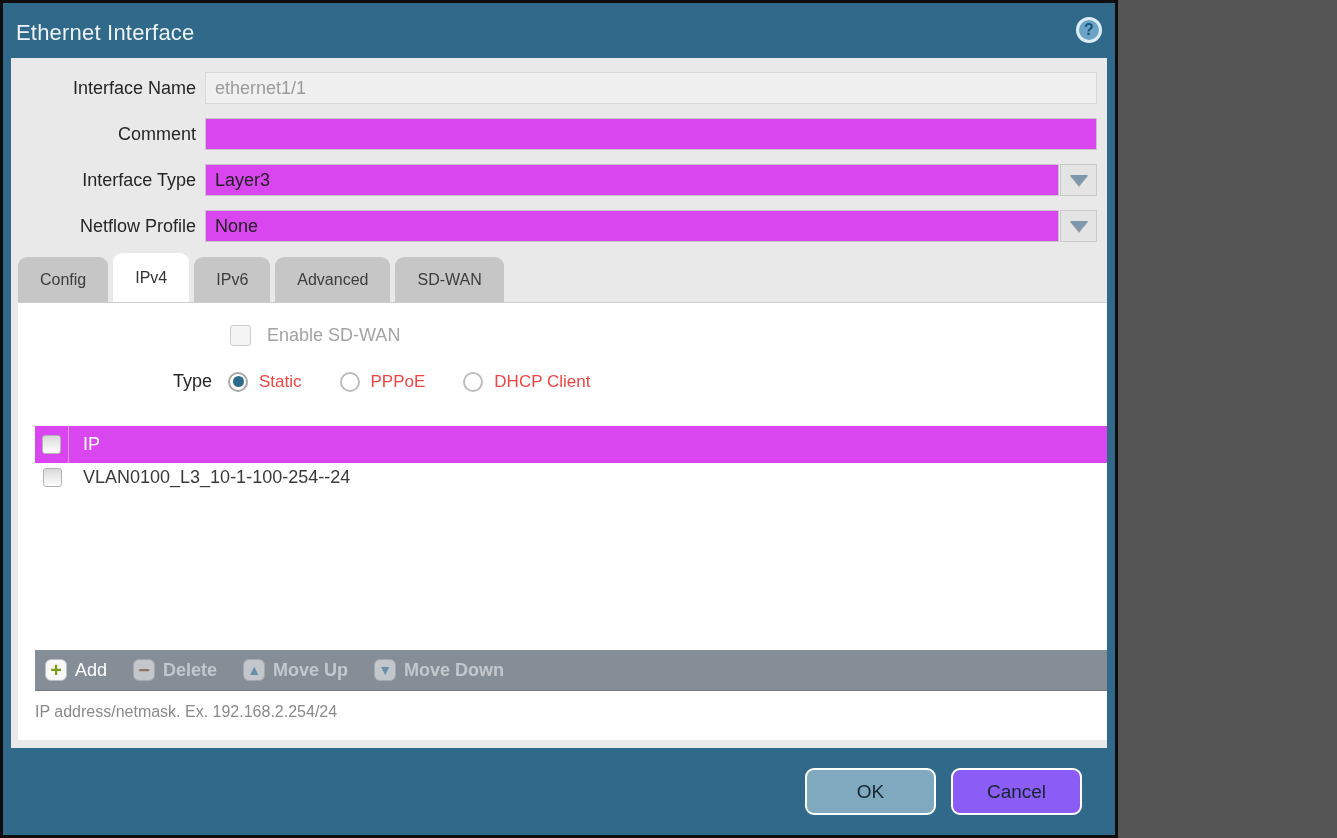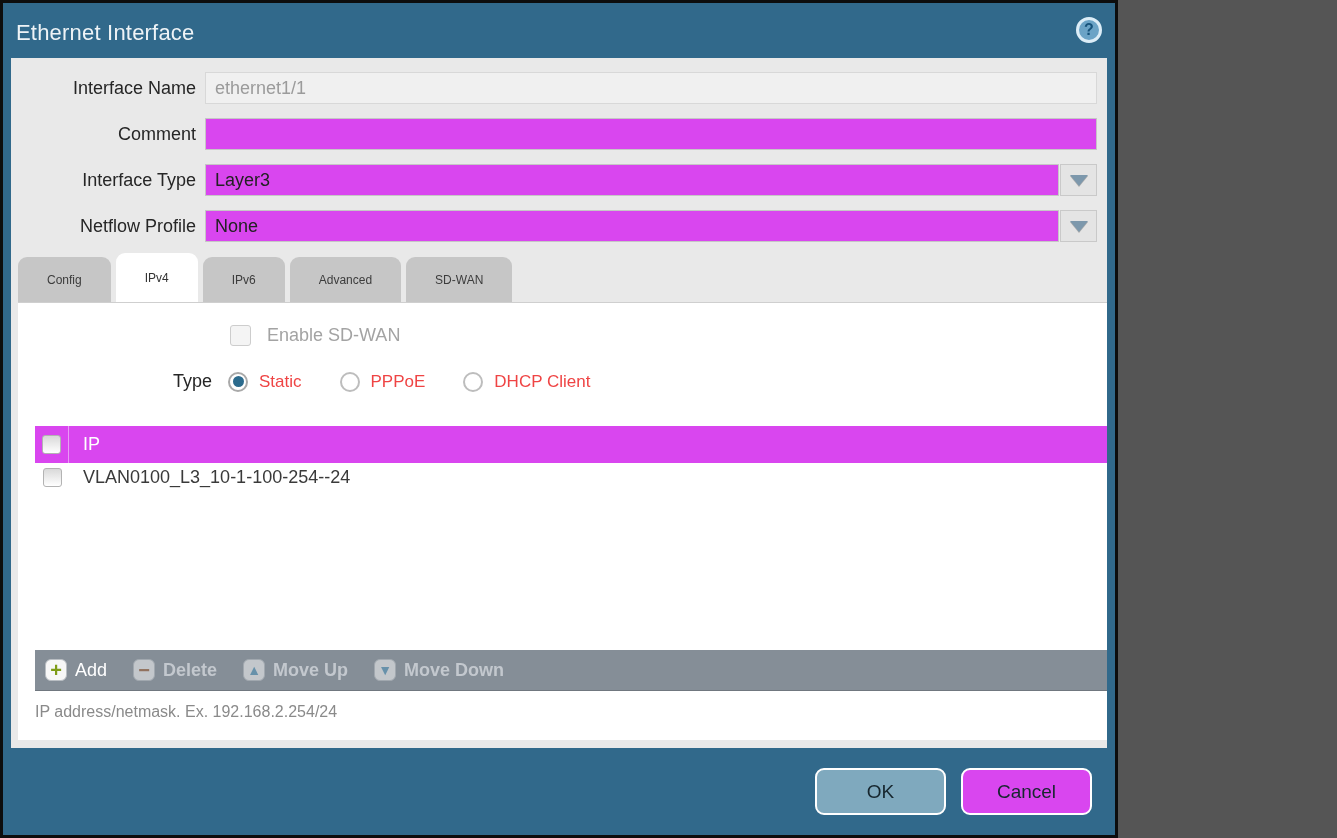--- a/index.html
+++ b/index.html
@@ -48,23 +48,23 @@
     display:flex; align-items:center; justify-content:center; cursor:pointer;
   }
   .dd-arrow {
     width:0; height:0; border-left:9px solid transparent; border-right:9px solid transparent;
     border-top:11px solid #7d98ac; filter:drop-shadow(0 1px 0 rgba(0,0,0,.25));
   }
 
   
   .tabbar { position:absolute; left:7px; top:195px; height:49px; display:flex; align-items:flex-end; }
   .tab {
-    height:45px; padding:0 29px; margin-right:5px;
+    height:45px; padding:0 22px; margin-right:5px;
     background:#c6c6c6; border-radius:9px 9px 0 0;
-    display:flex; align-items:center; font-size:12px; color:#3c3c3c; cursor:pointer;
+    display:flex; align-items:center; font-size:16px; color:#3c3c3c; cursor:pointer;
     position:relative;
   }
   .tab.active {
     height:49px; background:#fff; color:#333; z-index:3;
   }
 
   
   .panel {
     position:absolute; left:7px; top:244px; width:1301px; height:438px;
     background:#fff; border-top:1px solid #cfcfcf; z-index:2;
@@ -122,29 +122,29 @@
   .ticon.plus { color:#7e9c17; font-size:20px; line-height:1; }
   .ticon.minus { color:#9c5a30; font-size:20px; line-height:1; }
   .ticon.up, .ticon.down { color:#4f94ba; font-size:14px; line-height:1; }
 
   .hint { position:absolute; left:17px; top:400px; font-size:16px; color:#8a8a8a; }
 
   
   .footer {
     position:absolute; left:0; right:0; bottom:0; height:87px;
     display:flex; align-items:center; justify-content:flex-end;
-    padding-right:23px; gap:15px;
+    padding-right:33px; gap:15px;
   }
   .btn {
     width:131px; height:47px; border-radius:9px; border:2px solid #fff;
     font-family:"Liberation Sans", sans-serif; font-size:19px; color:#16262e;
     display:flex; align-items:center; justify-content:center; cursor:pointer;
   }
   .btn.ok { background:#7fa9be; }
-  .btn.cancel { background:#d946ef; }
+  .btn.cancel { background:#8b5cf6; }
 </style>
 </head>
 <body>
 
 <div class="dialog">
 
   <div class="titlebar">
     <span class="title">Ethernet Interface</span>
     <div class="help-icon">?</div>
   </div>

